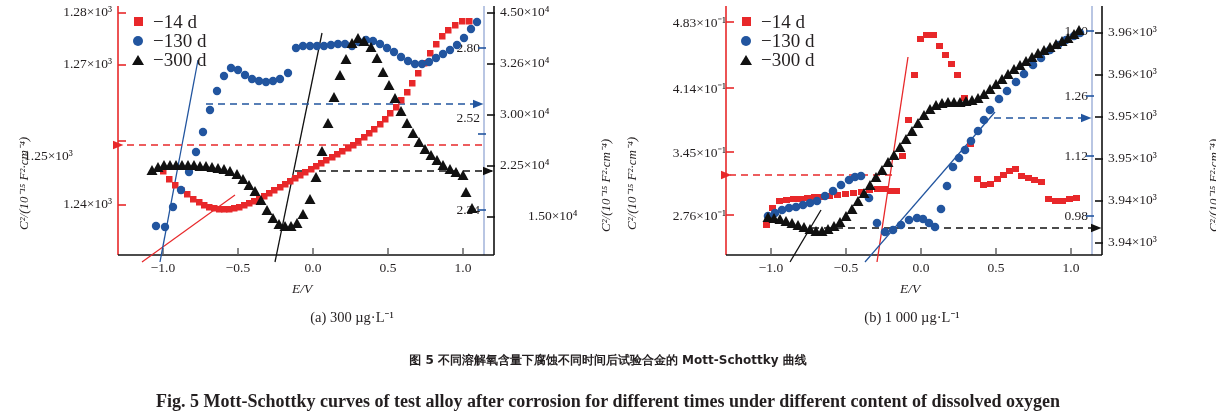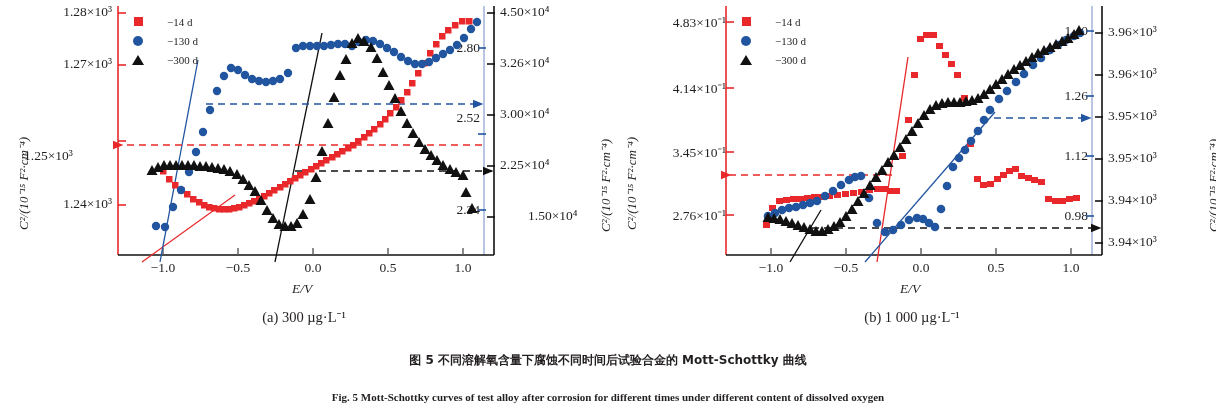--- a/index.html
+++ b/index.html
@@ -23,35 +23,35 @@
   }
   .ticklabel{
     position:absolute;font-size:13.5px;white-space:nowrap;
     font-family:"Liberation Serif", serif;
   }
   .axlabel-E{position:absolute;font-size:13.5px;font-style:italic;white-space:nowrap;}
 
   .legend{position:absolute;font-size:14px;}
   .legend-row{display:flex;align-items:center;height:19px;}
   .legend-mark{width:16px;display:flex;justify-content:center;align-items:center;}
-  .legend-text{margin-left:21px;white-space:nowrap;font-size:11px;}
+  .legend-text{margin-left:7px;white-space:nowrap;font-size:19px;}
   .mk-sq{width:9px;height:9px;background:#e8282a;display:block;}
   .mk-ci{width:10px;height:10px;border-radius:50%;background:#22559f;display:block;}
   .mk-tr{width:0;height:0;border-left:6px solid transparent;border-right:6px solid transparent;border-bottom:10px solid #111111;display:block;}
 
   .subcap{position:absolute;font-size:14.5px;white-space:nowrap;text-align:center;width:100%;}
   .caption-cn{
     position:absolute;left:0;width:1216px;text-align:center;
     font-size:12px;font-weight:bold;
     font-family:"DejaVu Sans", sans-serif;
     white-space:nowrap;
   }
   .caption-en{
     position:absolute;left:0;width:1216px;text-align:center;
-    font-size:11px;font-weight:bold;
+    font-size:18px;font-weight:bold;
     font-family:"Liberation Serif", serif;white-space:nowrap;
   }
   svg{display:block;}
 </style>
 </head>
 <body>
 
 <div class="figure">
 
   <div class="panel panel-a">
@@ -326,21 +326,21 @@
     </div>
 
     <div class="ticklabel" style="left:138px;top:260px;width:50px;text-align:center;">−1.0</div>
     <div class="ticklabel" style="left:213px;top:260px;width:50px;text-align:center;">−0.5</div>
     <div class="ticklabel" style="left:288px;top:260px;width:50px;text-align:center;">0.0</div>
     <div class="ticklabel" style="left:363px;top:260px;width:50px;text-align:center;">0.5</div>
     <div class="ticklabel" style="left:438px;top:260px;width:50px;text-align:center;">1.0</div>
 
     <div class="axlabel-E" style="left:292px;top:281px;">E/V</div>
 
-    <div class="subcap" style="left:0;top:306px;">(a) 300 µg·L⁻¹</div>
+    <div class="subcap" style="left:0;top:306px;padding-left:48px;">(a) 300 µg·L⁻¹</div>
   </div>
 
   <div class="panel panel-b">
 
     <div class="axis-title vtitle" style="left:14px;top:230px;">
       <span>C²/(10⁻¹⁵ F²·cm⁻⁴)</span>
     </div>
 
     <div class="ticklabel" style="left:24px;top:13px;width:94px;text-align:right;">4.83×10⁻¹</div>
     <div class="ticklabel" style="left:24px;top:79px;width:94px;text-align:right;">4.14×10⁻¹</div>

